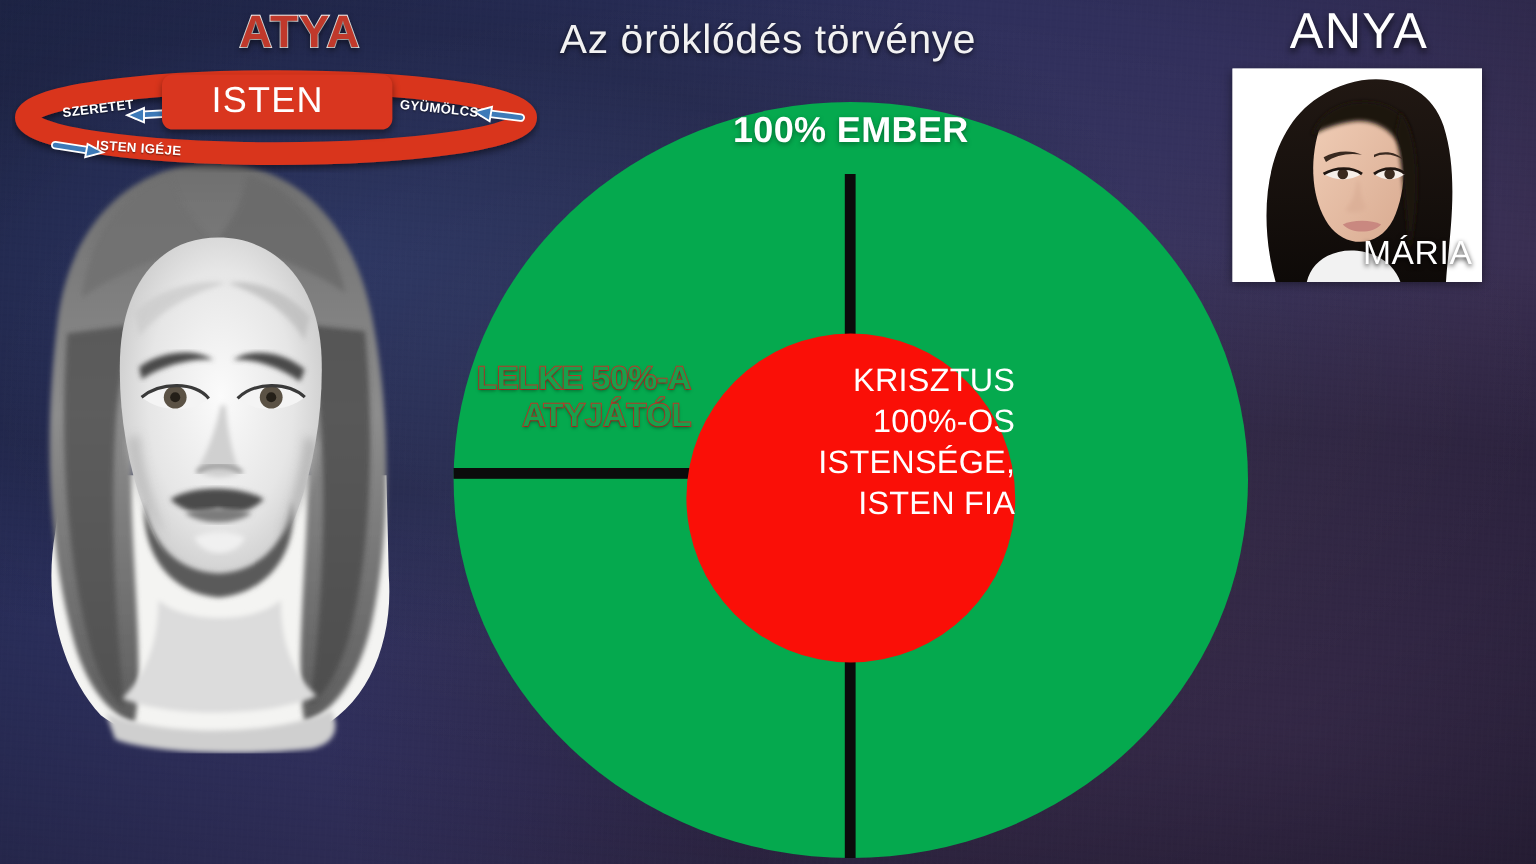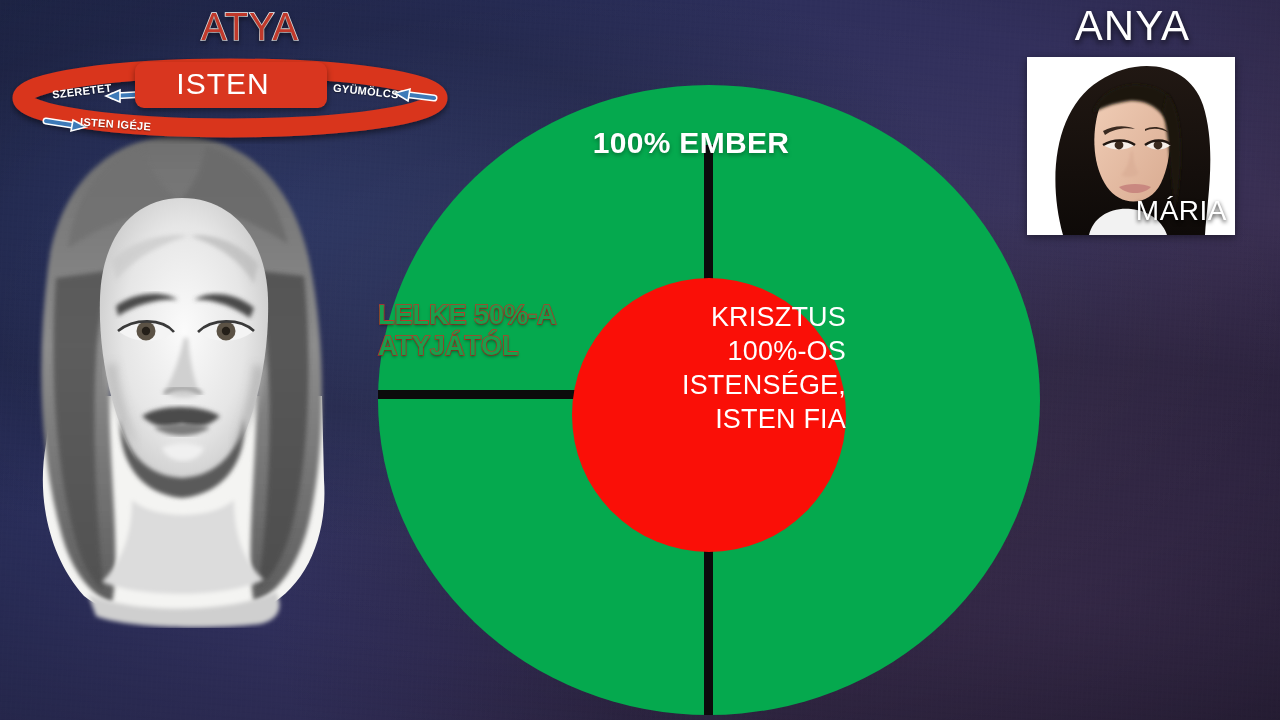--- a/index.html
+++ b/index.html
@@ -50,21 +50,21 @@
     text-shadow: 0 2px 4px rgba(0,0,0,.65);
     z-index: 40;
   }
 
   
   #atya-heading {
     left: 150px; top: 6px;
     width: 200px;
     text-align: center;
     font-size: 38px;
-    font-weight: 400;
+    font-weight: 700;
     letter-spacing: 1px;
     color: #c0392b;
     -webkit-text-stroke: 1.6px #ffffff;
     paint-order: stroke fill;
     text-shadow: 0 3px 5px rgba(0,0,0,.6);
     z-index: 42;
   }
 
   
   #anya-heading {
@@ -103,51 +103,50 @@
   
   #human-circle {
     left: 378px; top: 85px;
     width: 662px; height: 630px;
     border-radius: 50%;
     background: #0aa84f;
     background: #05a94e;
     z-index: 20;
   }
   #human-label {
-    left: 360px; top: 92px;
+    left: 378px; top: 92px;
     width: 662px;
     text-align: center;
     color: #ffffff;
     font-size: 30px;
     font-weight: 600;
     letter-spacing: .3px;
     text-shadow: 0 2px 4px rgba(0,0,0,.35);
     z-index: 30;
-    margin-top: 34px;
   }
 
   
   #divider-vertical {
     left: 704px; top: 145px;
     width: 9px; height: 570px;
     background: #0b0b0b;
     z-index: 24;
   }
   #divider-horizontal {
     left: 378px; top: 390px;
     width: 200px; height: 9px;
     background: #0b0b0b;
     z-index: 24;
   }
 
   
   #soul-label {
     left: 378px; top: 300px;
     width: 198px;
-    text-align: left;
+    text-align: right;
     font-size: 27px;
     font-weight: 700;
     line-height: 1.15;
     color: #18a04c;
     -webkit-text-stroke: 1.6px #c0392b;
     paint-order: stroke fill;
     text-shadow: 0 2px 3px rgba(0,0,0,.35);
     z-index: 31;
     white-space: pre-line;
   }
@@ -220,20 +219,21 @@
     width: 375px; height: 500px;
     z-index: 22;
   }
   #jesus-portrait svg { display: block; }
 </style>
 </head>
 <body>
 
 <div id="slide">
 
+  <div class="layer" id="slide-title">Az öröklődés törvénye</div>
 
   <div class="layer" id="atya-heading">ATYA</div>
 
   <div class="layer" id="father-band">
     <svg width="440" height="86" viewBox="0 0 440 86" aria-hidden="true">
       <defs>
         <filter id="bandShadow" x="-20%" y="-20%" width="140%" height="160%">
           <feDropShadow dx="0" dy="3" stdDeviation="3" flood-color="#000" flood-opacity="0.5"></feDropShadow>
         </filter>
       </defs>

